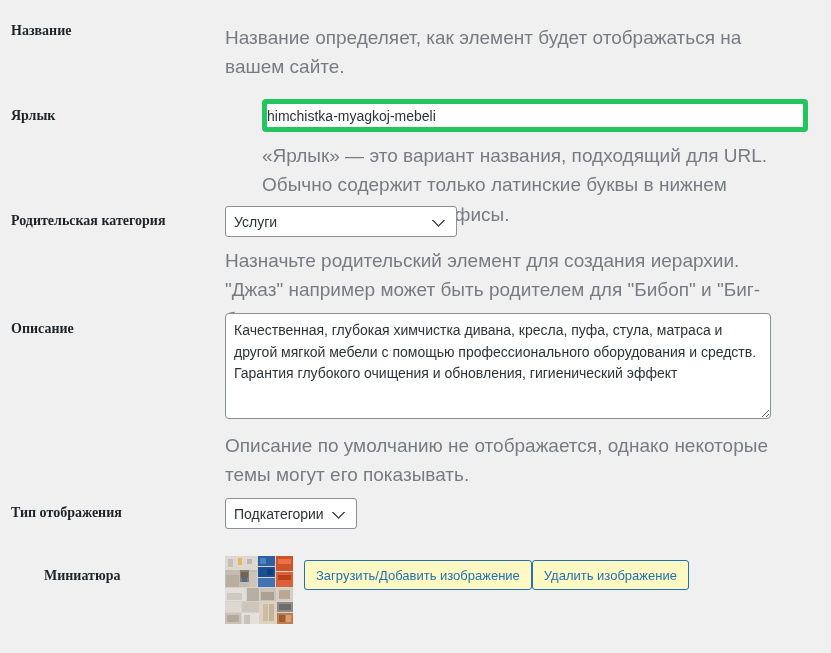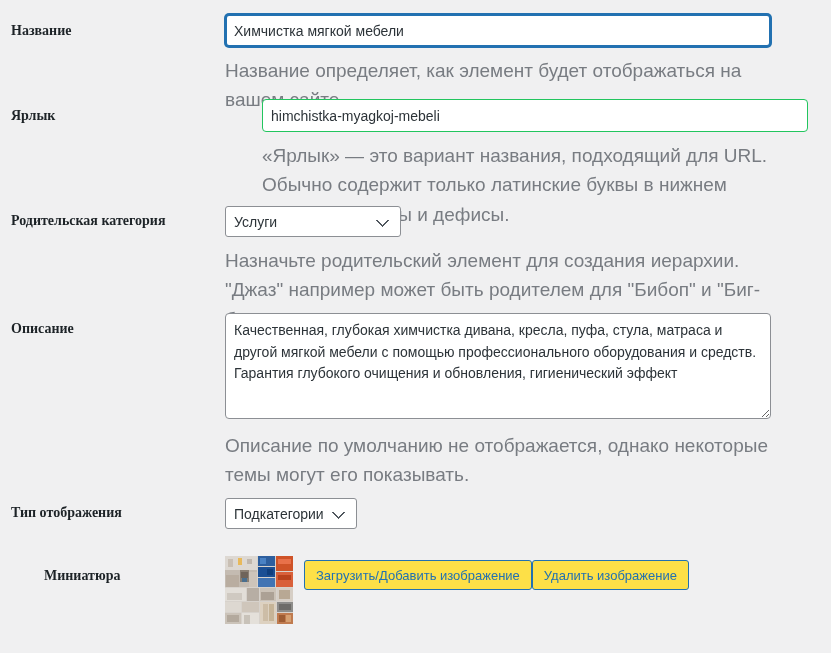--- a/index.html
+++ b/index.html
@@ -42,26 +42,26 @@
     font-weight: bold;
     font-size: 14px;
     color: #1d2327;
     line-height: 1.4;
     font-family: Liberation Serif, serif;
   }
   .text-input {
     box-sizing: border-box;
     width: 546px;
     height: 33px;
-    padding: 0 8px;
+    padding: 0 0;
     font-family: "Liberation Sans", "DejaVu Sans", sans-serif;
     font-size: 14px;
     color: #2c3338;
     background: #ffffff;
-    border: 1px solid #22c55e;
+    border: 5px solid #22c55e;
     border-radius: 4px;
     outline: none;
     line-height: 31px;
   }
   .text-input.focused {
     border: 2px solid #2271b1;
     box-shadow: 0 0 0 1px #2271b1;
     padding: 0 7px;
     line-height: 29px;
   }
@@ -88,21 +88,21 @@
       calc(100% - 11px) 13px;
     background-size: 7px 7px, 7px 7px;
     background-repeat: no-repeat;
     border: 1px solid #8c8f94;
     border-radius: 3px;
     -webkit-appearance: none;
     -moz-appearance: none;
     appearance: none;
     outline: none;
   }
-  select#parent-select { width: 176px; }
+  select#parent-select { width: 232px; }
   select#display-type-select { width: 132px; }
   textarea.textarea-input {
     box-sizing: border-box;
     width: 546px;
     height: 106px;
     padding: 6px 8px;
     font-family: "Liberation Sans", "DejaVu Sans", sans-serif;
     font-size: 14px;
     line-height: 1.55;
     color: #2c3338;
@@ -130,21 +130,21 @@
     display: flex;
     align-items: flex-start;
     margin-left: 11px;
     padding-top: 4px;
   }
   button.wp-button {
     font-family: "Liberation Sans", "DejaVu Sans", sans-serif;
     font-size: 13px;
     line-height: 1;
     color: #2271b1;
-    background: #fde047;
+    background: #fef9c3;
     border: 1px solid #2271b1;
     border-radius: 3px;
     height: 30px;
     padding: 0 11px;
     cursor: pointer;
     white-space: nowrap;
   }
   button.wp-button + button.wp-button {
   }
   
@@ -162,21 +162,20 @@
 </head>
 <body>
 
 <div class="form">
 
   <div class="row r-title">
     <div class="label-cell lbl-offset-1">
       <label class="field-label">Название</label>
     </div>
     <div class="field-cell">
-      <input class="text-input focused" id="title-input" type="text" value="Химчистка мягкой мебели" style="">
       <p class="help-text">Название определяет, как элемент будет отображаться на вашем сайте.</p>
     </div>
   </div>
 
   <div class="row r-slug">
     <div class="label-cell lbl-offset-1">
       <label class="field-label">Ярлык</label>
     </div>
     <div class="field-cell">
       <input class="text-input" id="slug-input" type="text" value="himchistka-myagkoj-mebeli" style="">

